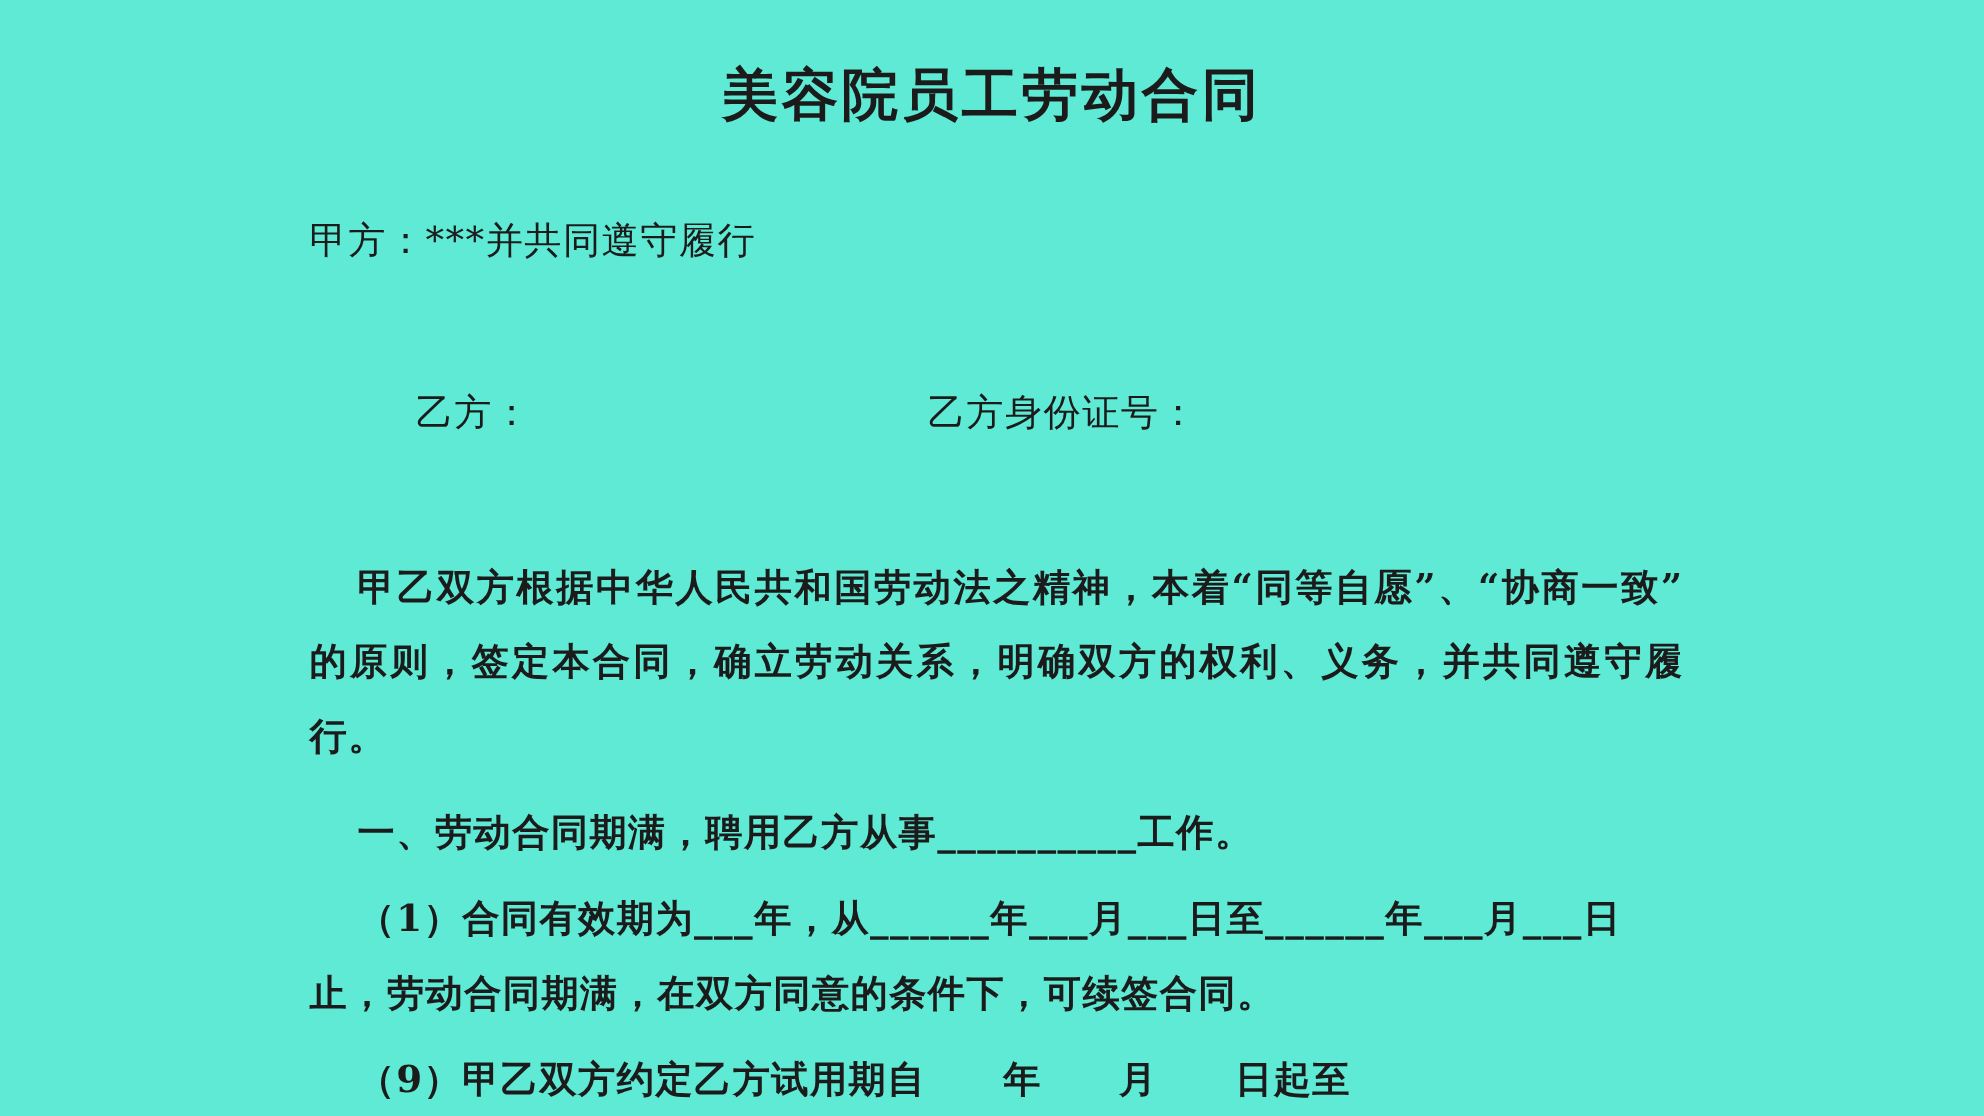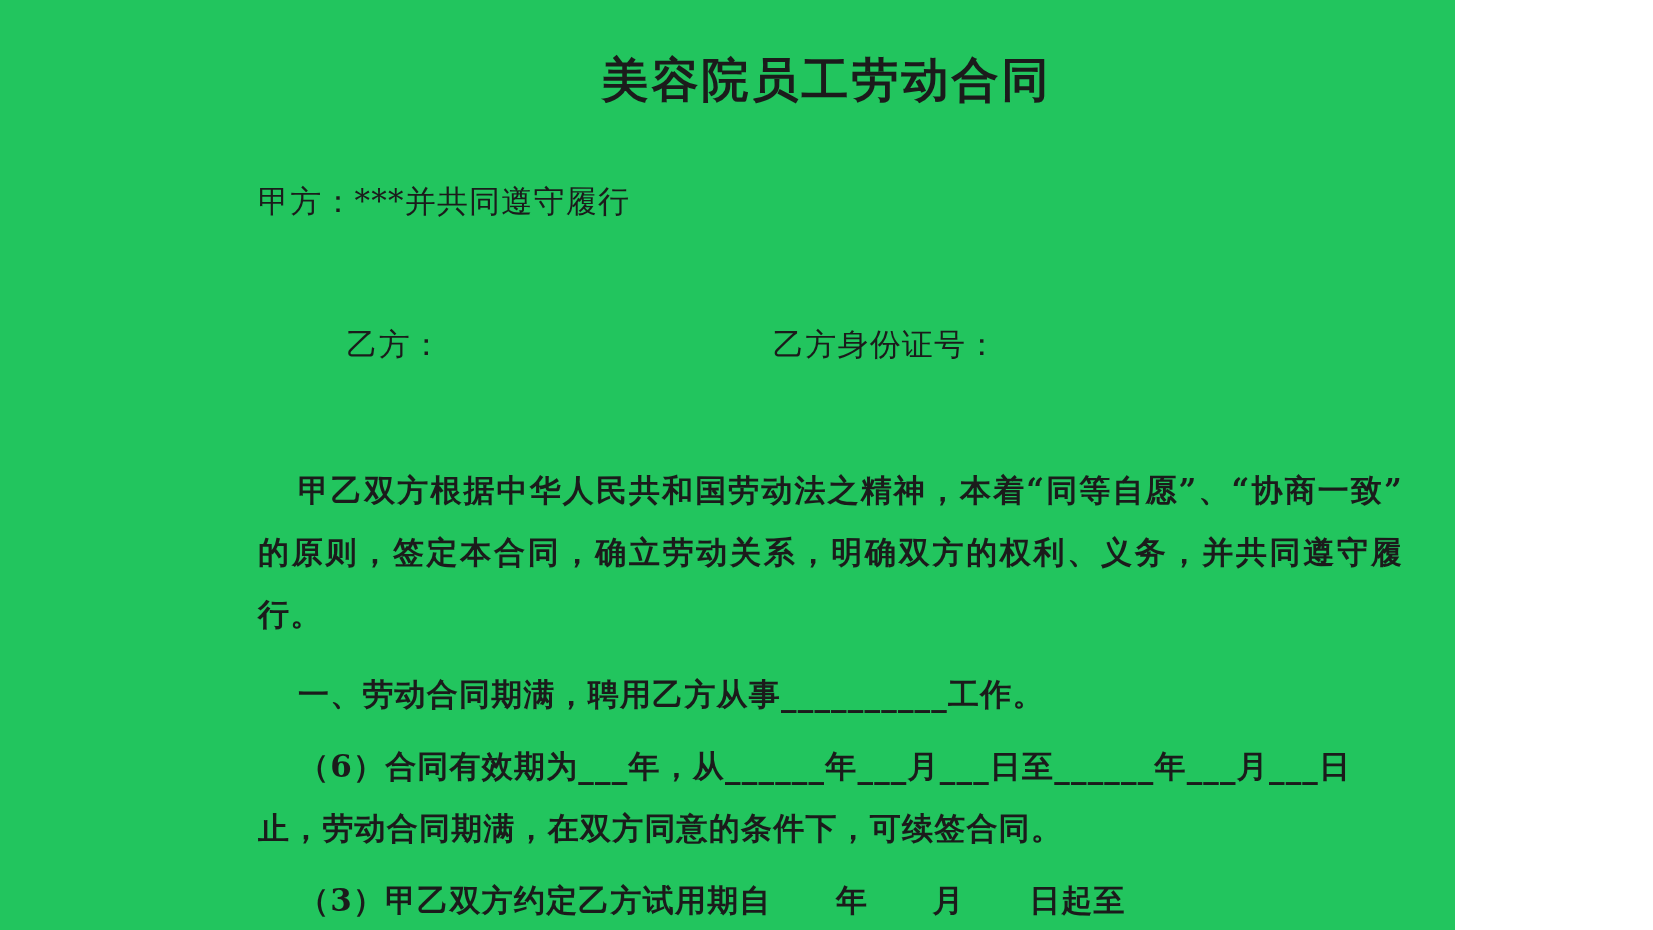--- a/index.html
+++ b/index.html
@@ -9,23 +9,23 @@
   }
   body {
     width: 1653px;
     height: 930px;
     overflow: hidden;
     font-family: "DejaVu Serif", "Liberation Serif", serif;
     color: #1b1b1b;
   }
   #page {
     position: relative;
-    width: 1455px;
+    width: 1653px;
     height: 930px;
-    background: #22c55e;
+    background: #5eead4;
   }
   .doc {
     position: absolute;
     left: 0;
     top: 0;
     width: 1653px;
     padding: 0;
   }
   .doc-title {
     text-align: center;
@@ -82,19 +82,19 @@
       <p class="para p-party-a">甲方：***并共同遵守履行</p>
 
       <p class="para p-party-b">
         <span>乙方：</span><span style="display:inline-block;width:330px;"></span><span>乙方身份证号：</span>
       </p>
 
       <p class="para p-preamble indent-2">甲乙双方根据中华人民共和国劳动法之精神，本着“同等自愿”、“协商一致”的原则，签定本合同，确立劳动关系，明确双方的权利、义务，并共同遵守履行。</p>
 
       <p class="para p-clause indent-2">一、劳动合同期满，聘用乙方从事__________工作。</p>
 
-      <p class="para p-sub indent-2">（6）合同有效期为___年，从______年___月___日至______年___月___日止，劳动合同期满，在双方同意的条件下，可续签合同。</p>
+      <p class="para p-sub indent-2">（1）合同有效期为___年，从______年___月___日至______年___月___日止，劳动合同期满，在双方同意的条件下，可续签合同。</p>
 
-      <p class="para p-sub indent-2">（3）甲乙双方约定乙方试用期自　　年　　月　　日起至</p>
+      <p class="para p-sub indent-2">（9）甲乙双方约定乙方试用期自　　年　　月　　日起至</p>
 
     </div>
   </div>
 </div>
 
 </body></html>

